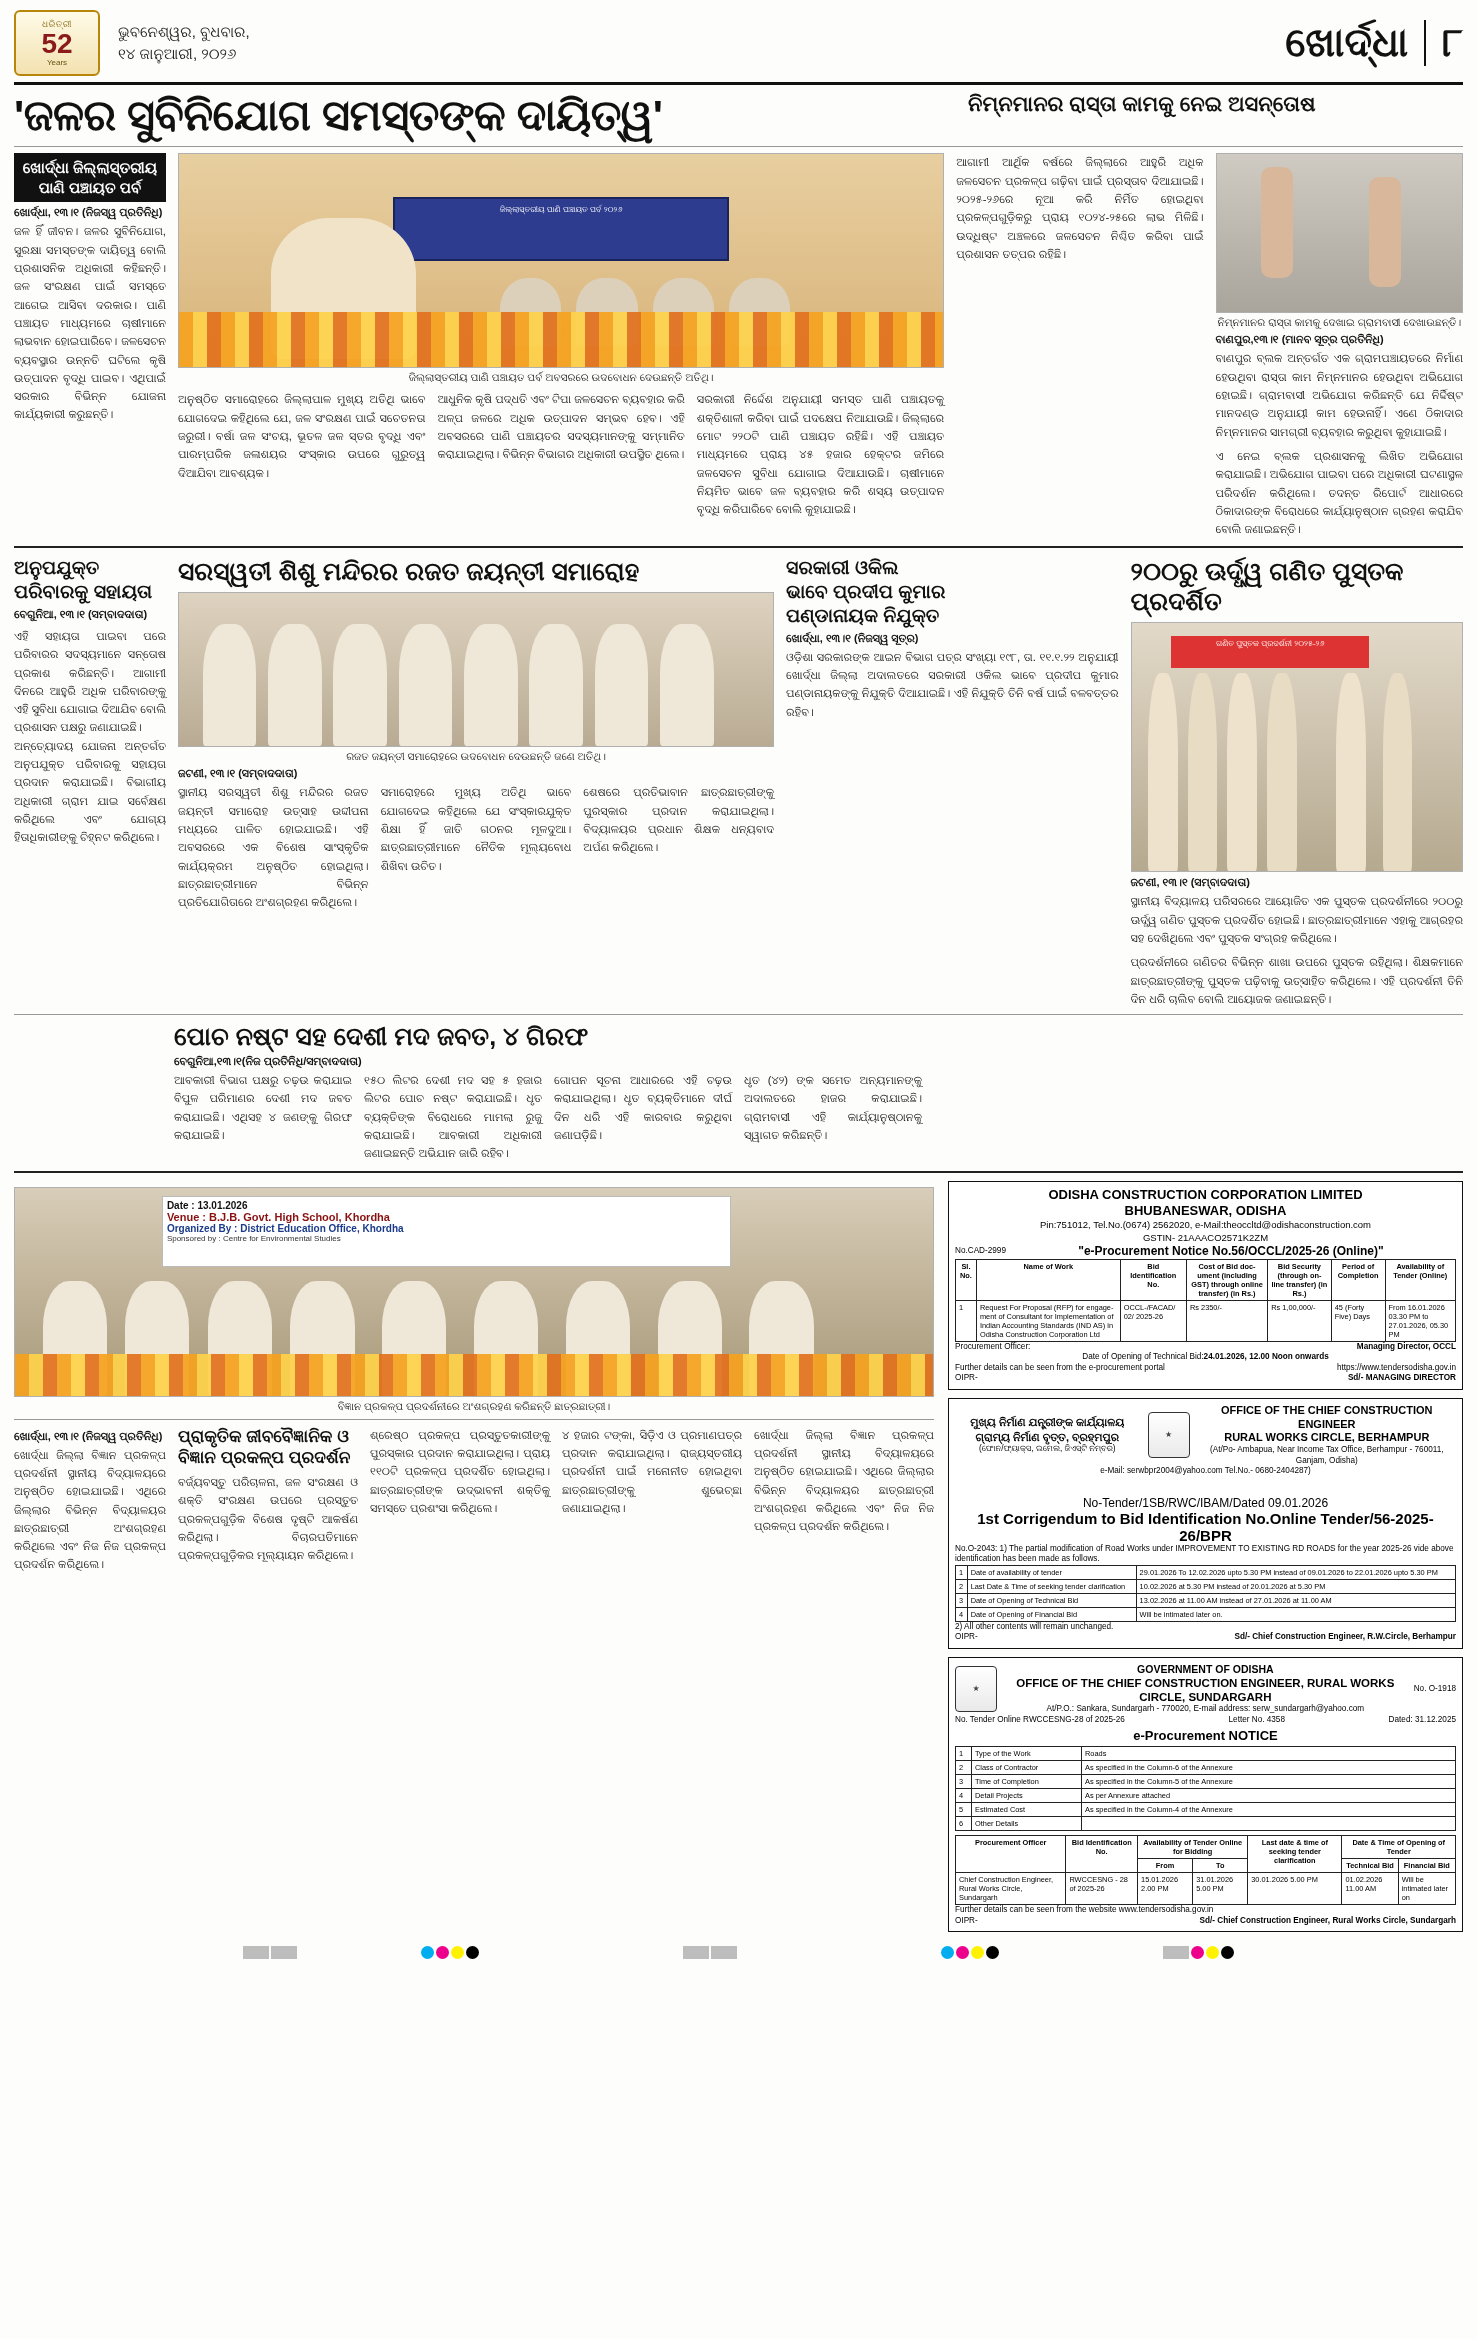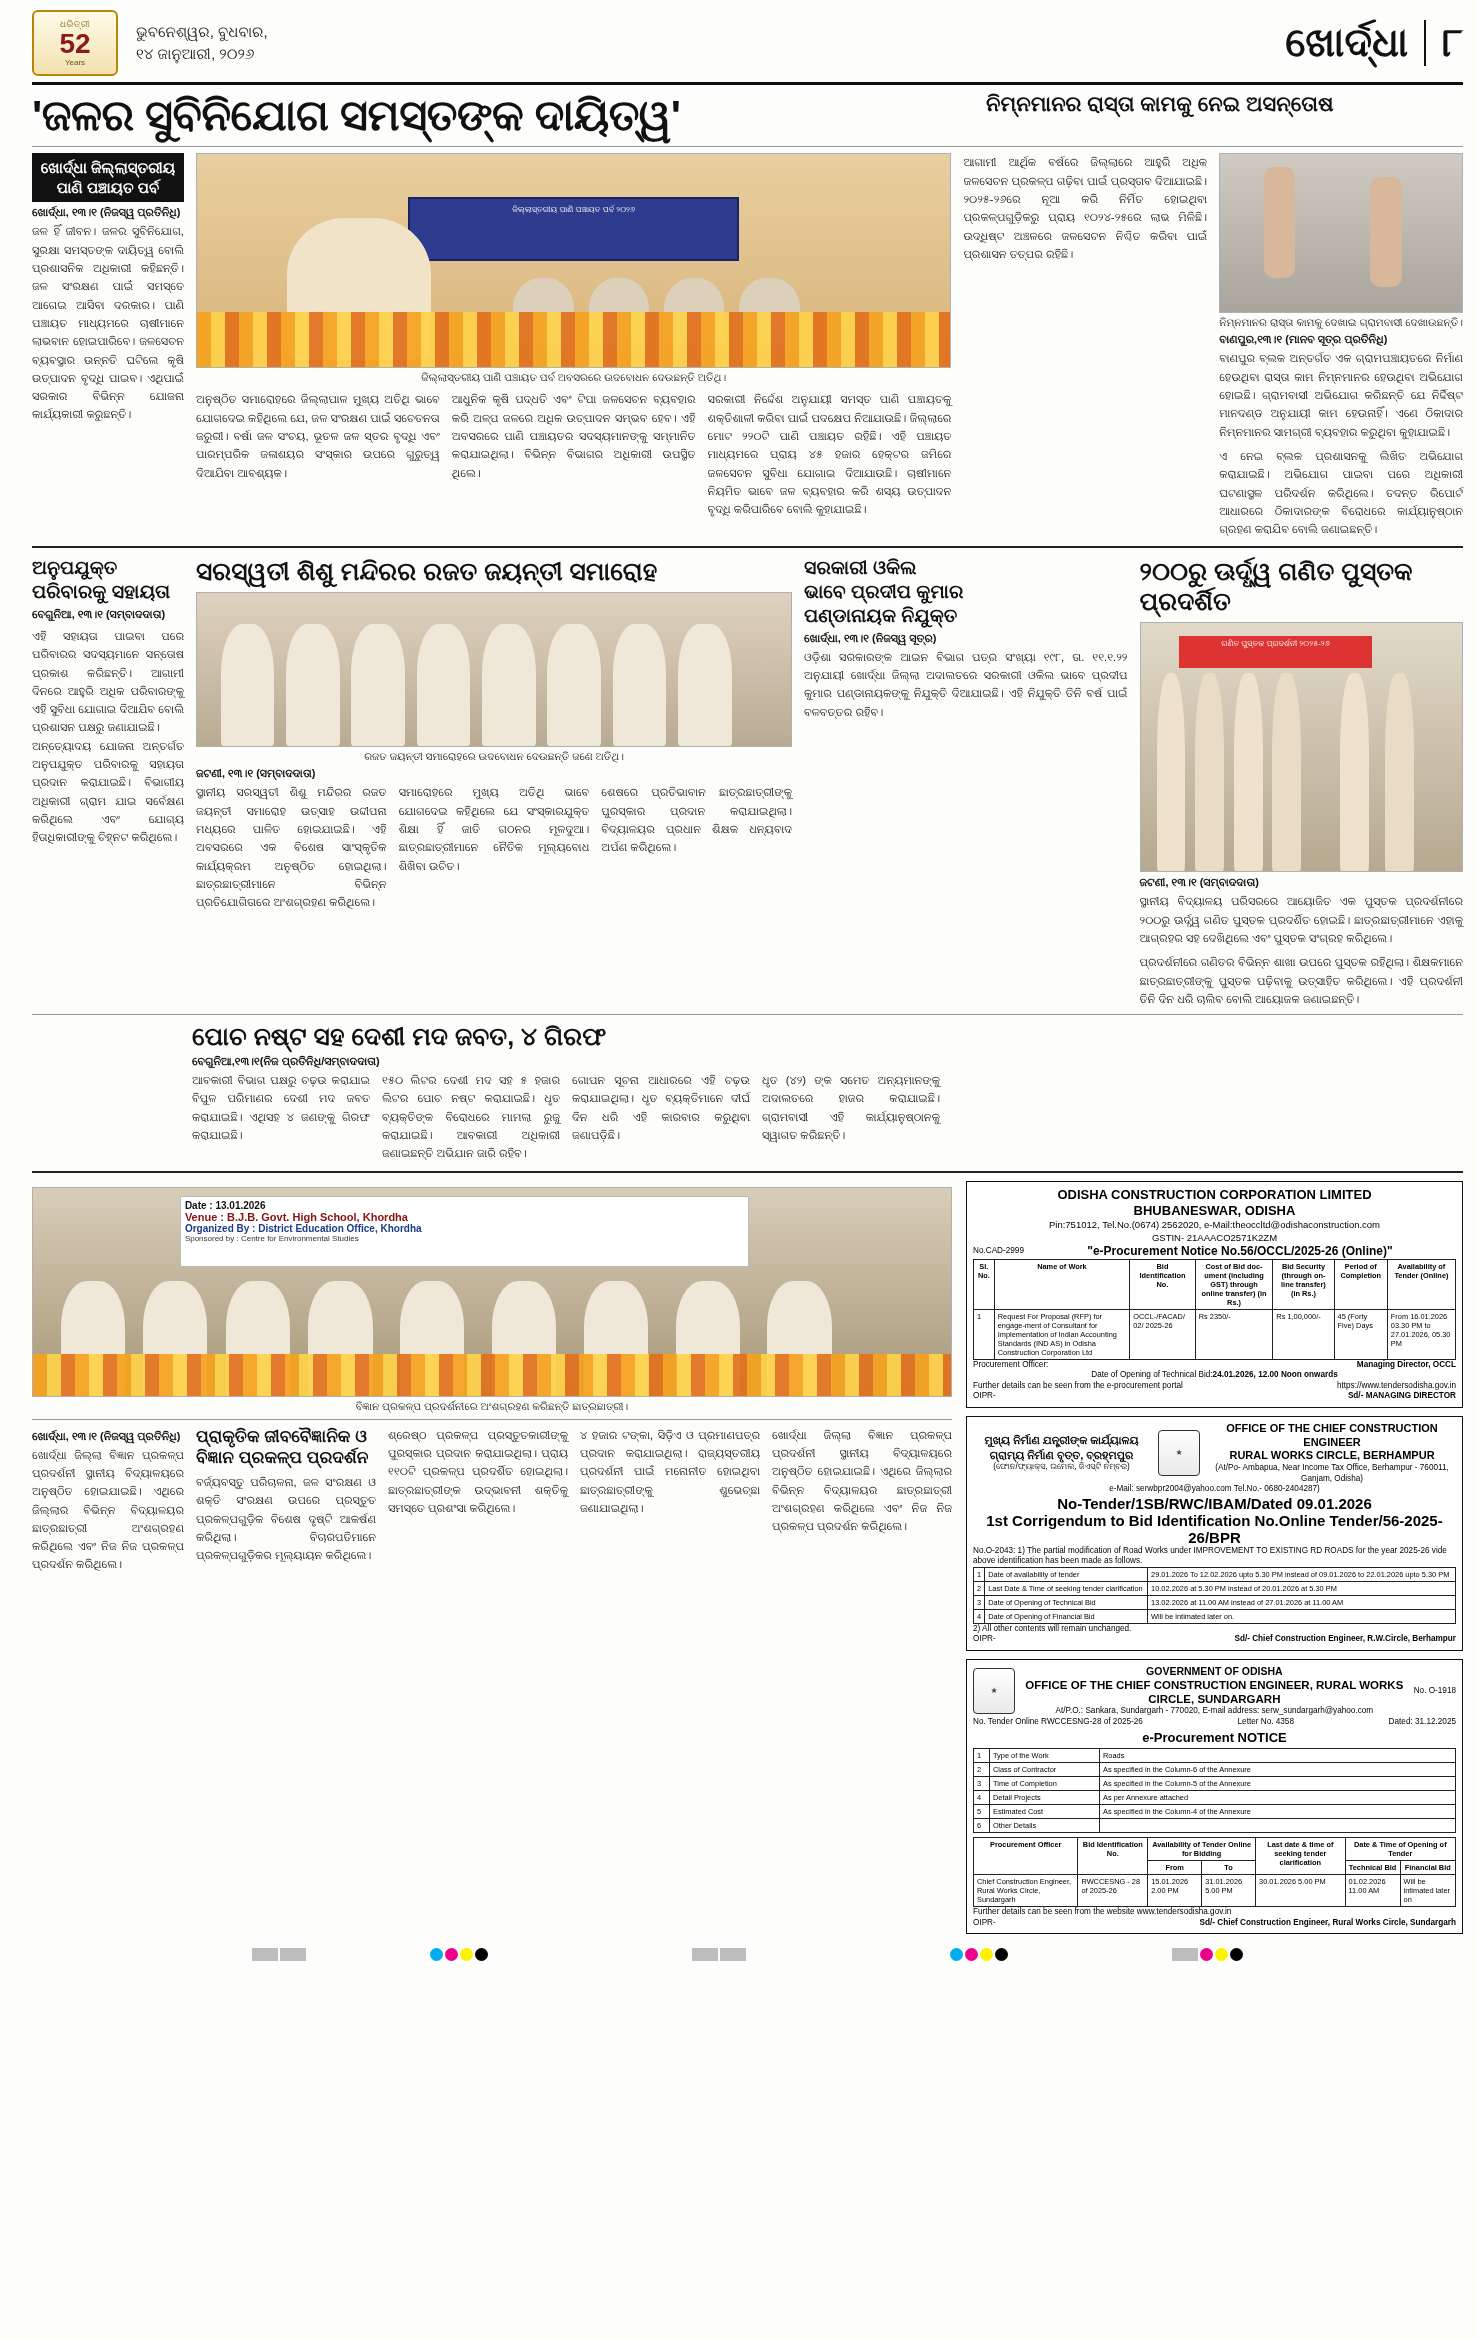--- a/index.html
+++ b/index.html
@@ -7,21 +7,21 @@
     margin: 0;
     background: #ffffff;
     font-family: "Liberation Sans", sans-serif;
     width: 1477px;
   }
   .page {
     width: 1477px;
     min-height: 2339px;
     position: relative;
     background: #fdfdfb;
-    padding: 10px 14px 0 32px;
+    padding: 10px 14px 0 14px;
   }
   
   .masthead {
     display: flex;
     align-items: center;
     border-bottom: 3px solid #111;
     padding-bottom: 6px;
     margin-bottom: 6px;
   }
   .logo-badge {
@@ -368,21 +368,21 @@
             <div class="ad-small">(ଫୋନ/ଫ୍ୟାକ୍ସ, ଇମେଲ, ଜିଏସ୍‌ଟି ନମ୍ବର)</div>
           </div>
           <div class="emblem">★</div>
           <div style="flex:1.4;text-align:center;">
             <div class="ad-title" style="font-size:11px;">OFFICE OF THE CHIEF CONSTRUCTION ENGINEER</div>
             <div class="ad-title" style="font-size:11px;">RURAL WORKS CIRCLE, BERHAMPUR</div>
             <div class="ad-small">(At/Po- Ambapua, Near Income Tax Office, Berhampur - 760011, Ganjam, Odisha)</div>
           </div>
         </div>
         <div class="ad-small ad-center">e-Mail: serwbpr2004@yahoo.com  Tel.No.- 0680-2404287)</div>
-        <div class="ad-center" style="font-weight:bold;font-size:15px;">No-Tender/1SB/RWC/IBAM/Dated 09.01.2026</div>
+        <div class="ad-center" style="font-weight:normal;font-size:12px;margin-top:19px;">No-Tender/1SB/RWC/IBAM/Dated 09.01.2026</div>
         <div class="ad-center" style="font-weight:bold;font-size:15px;">1st Corrigendum to Bid Identification No.Online Tender/56-2025-26/BPR</div>
         <div class="ad-small">No.O-2043: 1) The partial modification of Road Works under IMPROVEMENT TO EXISTING RD ROADS for the year 2025-26 vide above identification has been made as follows.</div>
         <table class="adt">
           <tbody>
               <tr>
             <td>1</td>
             <td>Date of availability of tender</td>
             <td>29.01.2026 To 12.02.2026 upto 5.30 PM instead of 09.01.2026 to 22.01.2026 upto 5.30 PM</td>
           </tr>
           <tr>

